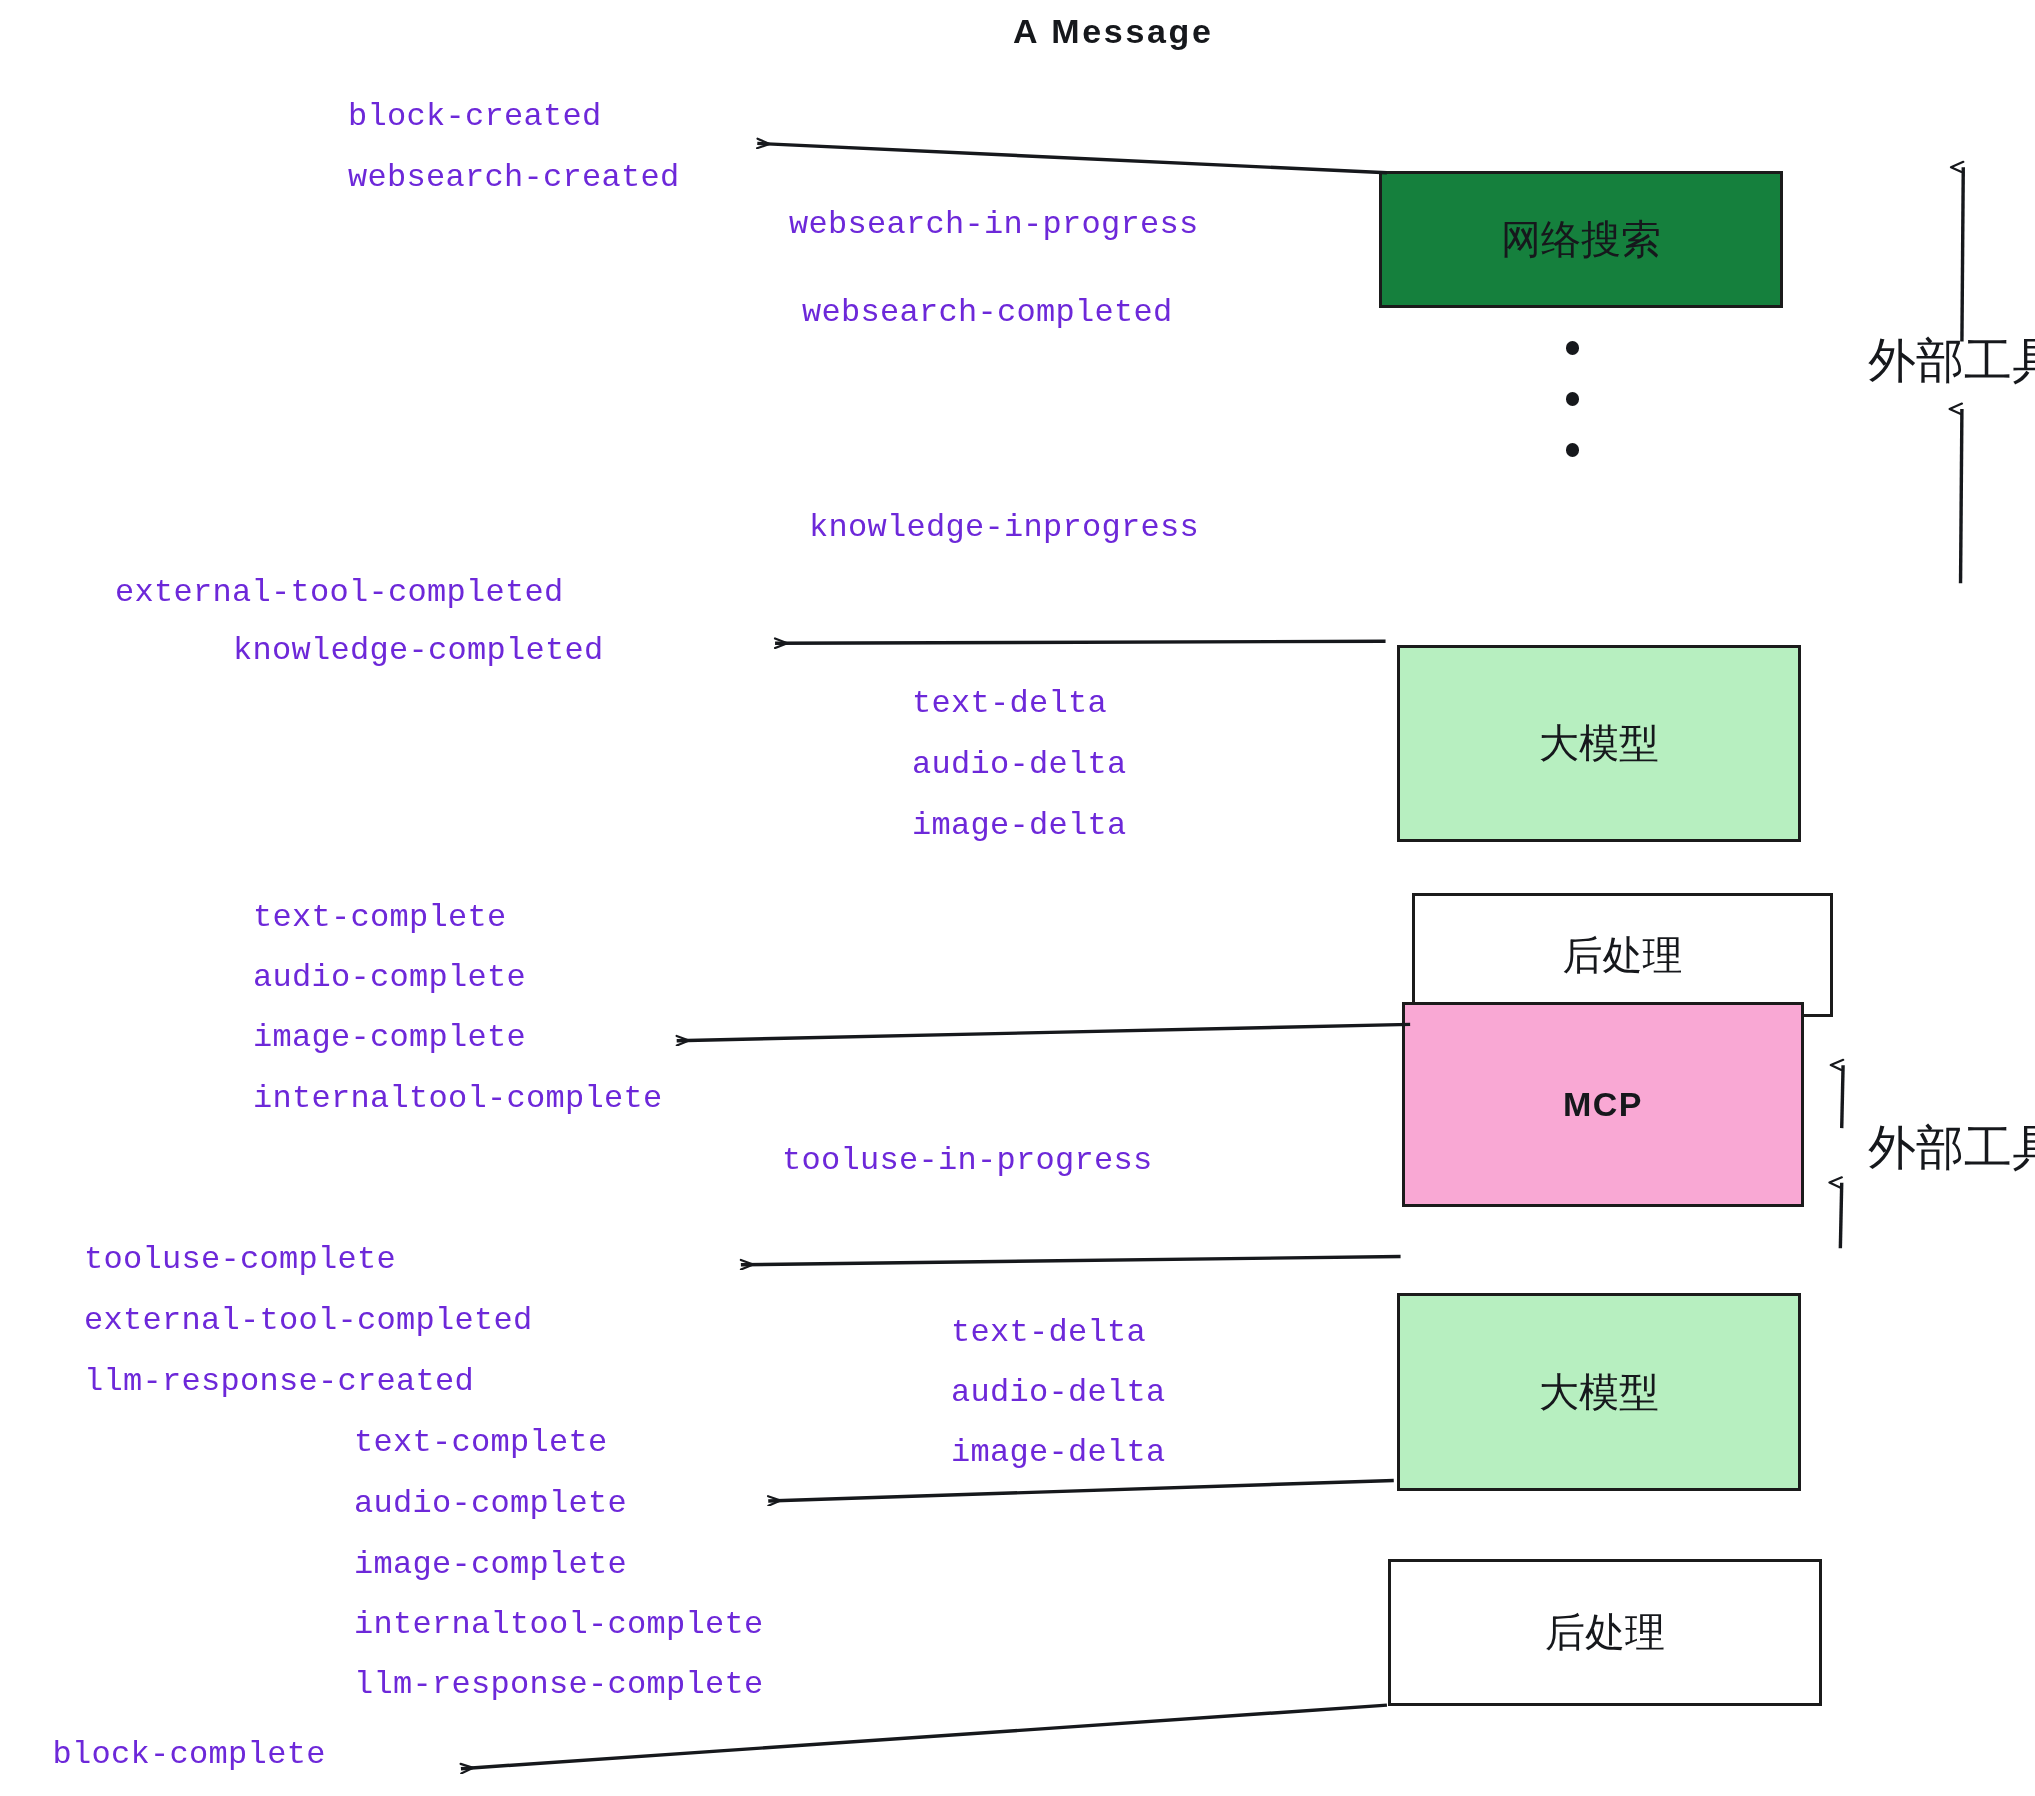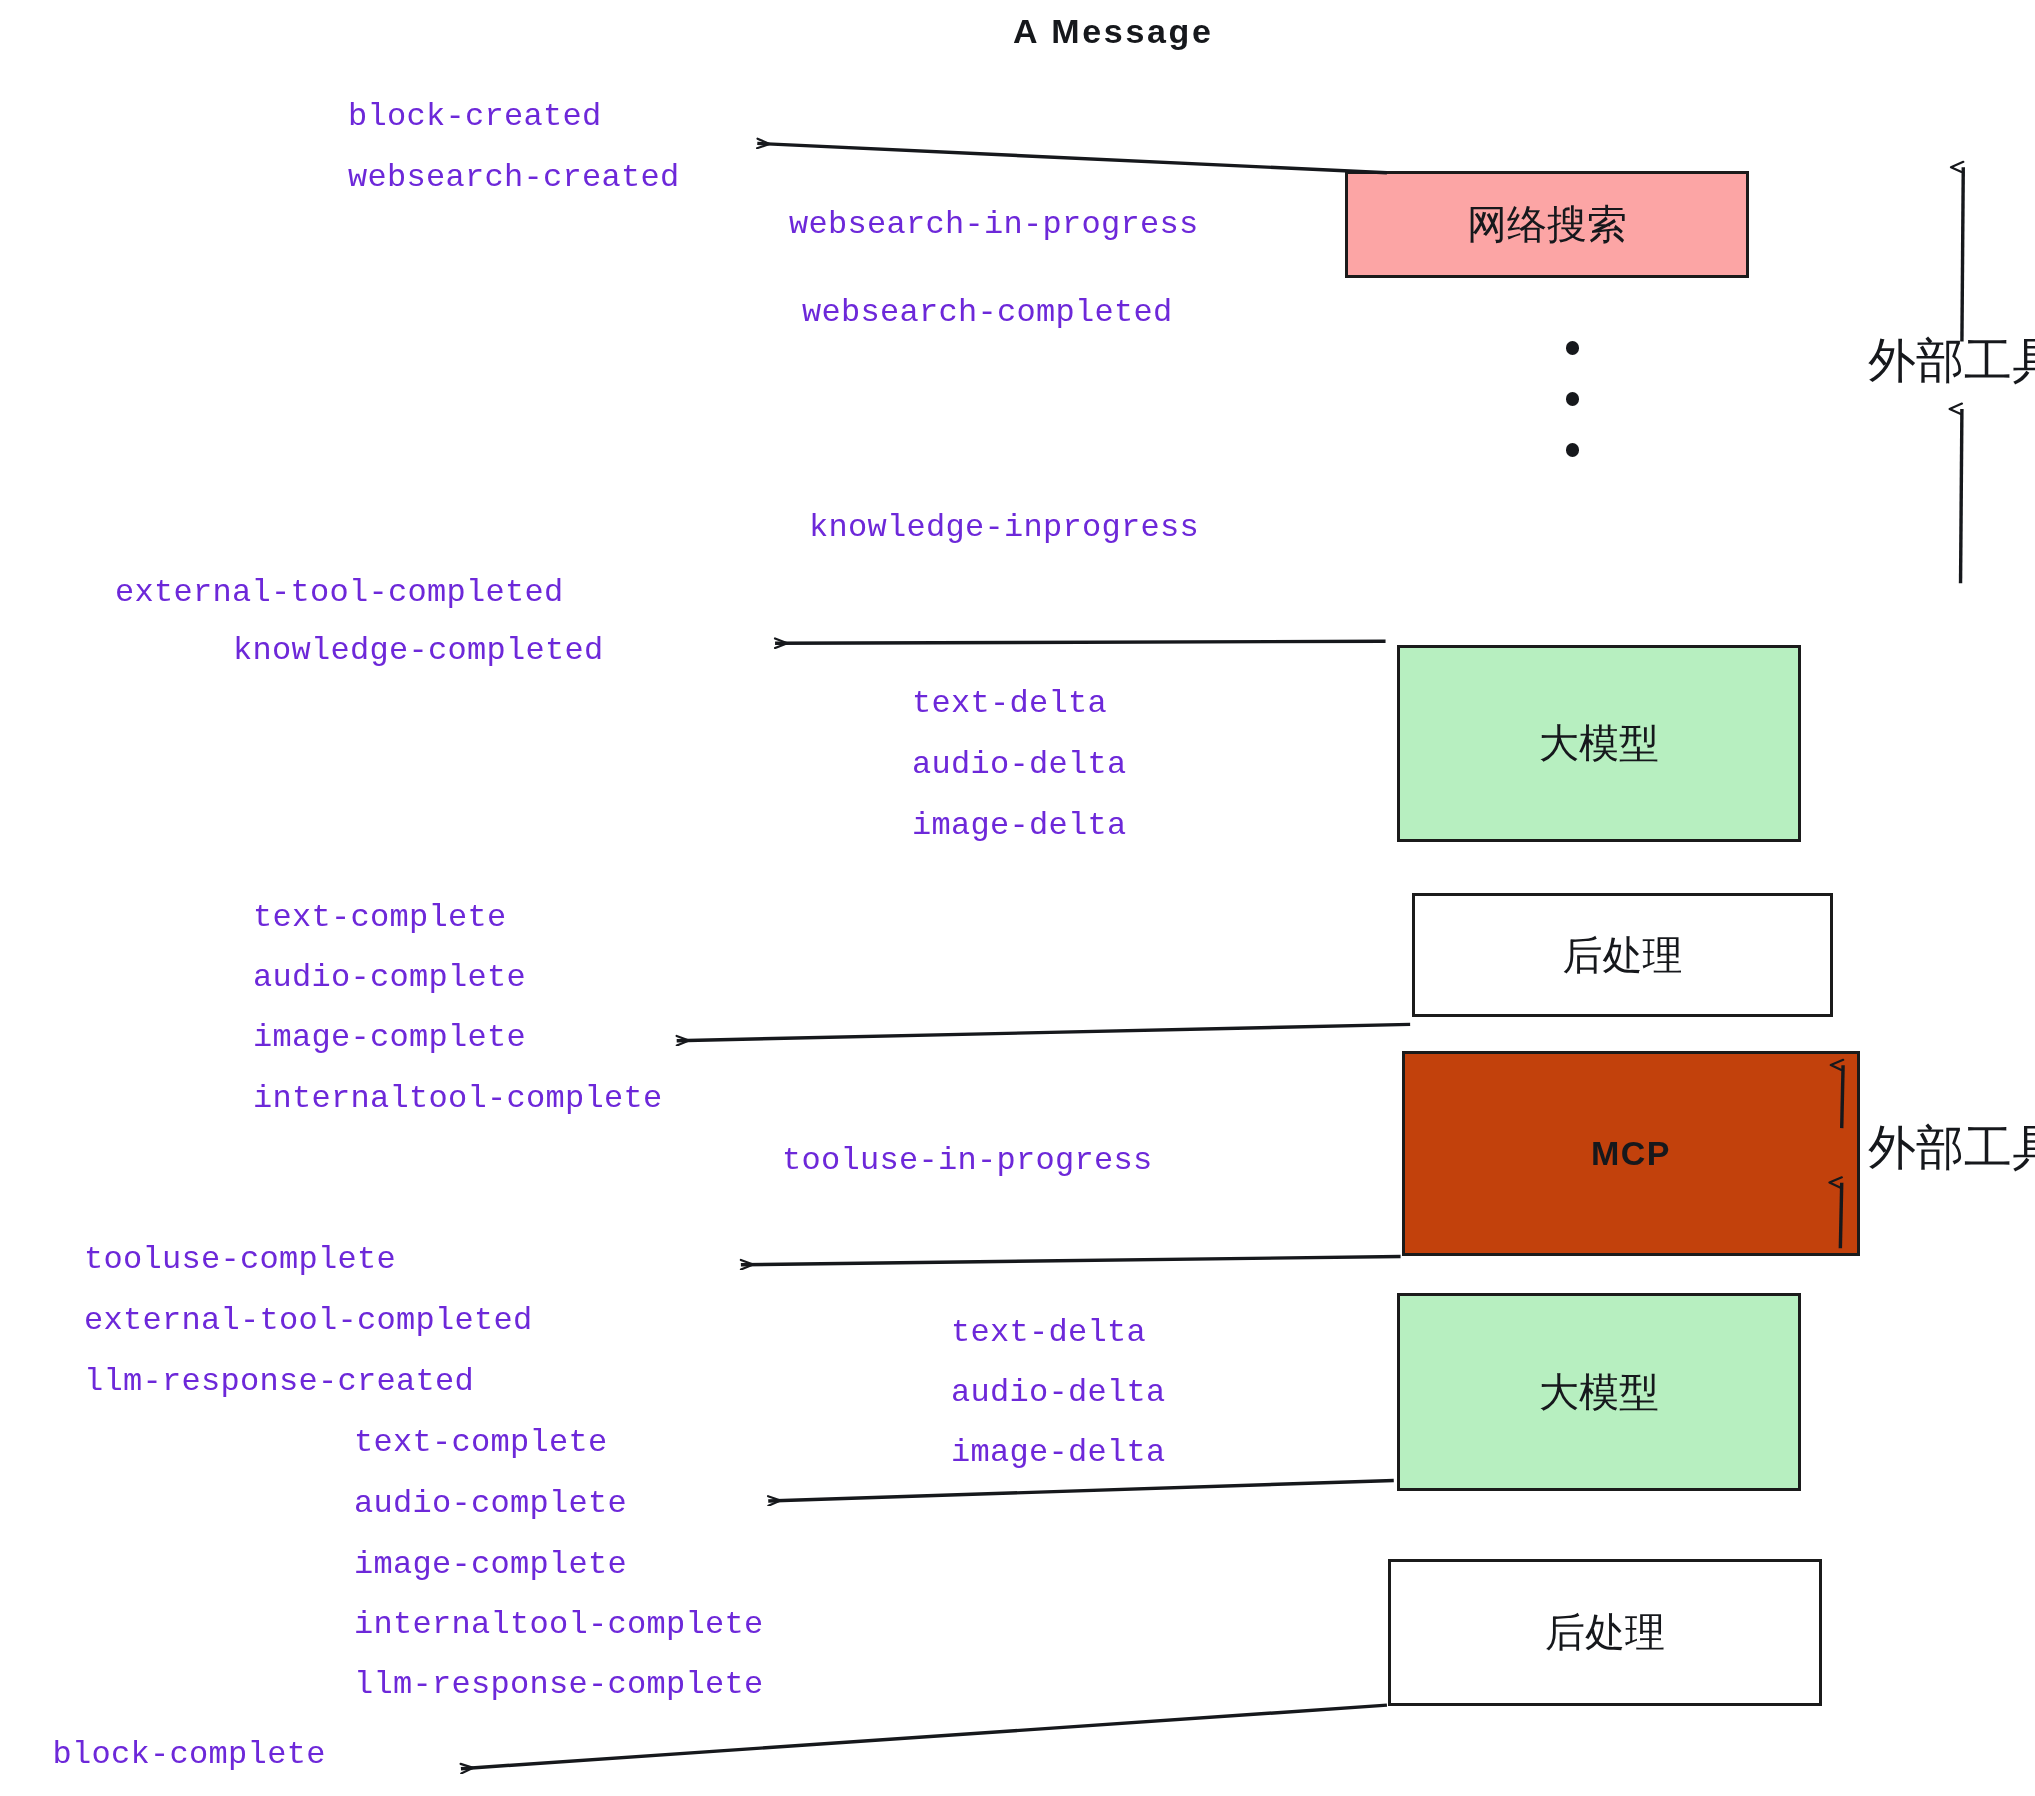--- a/index.html
+++ b/index.html
@@ -72,40 +72,40 @@
     pointer-events:none;
   }
 </style>
 </head>
 <body>
 
 <div id="stage">
 
   <div class="title" style="left:970px;top:12.3px;">A Message</div>
 
-  <div class="box" style="left:1302px;top:171px;width:404px;height:107px;background:#fca5a5;">
+  <div class="box" style="left:1336px;top:171px;width:404px;height:137px;background:#15803d;">
     <span>网络搜索</span>
   </div>
 
   <div class="dots" style="left:1522px;top:341px;width:15px;height:116px;">
     <i></i>
     <i></i>
     <i></i>
   </div>
 
 
   <div class="box" style="left:1354px;top:645px;width:404px;height:197px;background:#B7EFC0;">
     <span>大模型</span>
   </div>
 
   <div class="box" style="left:1369px;top:893px;width:421px;height:124px;background:#FFFFFF;">
     <span>后处理</span>
   </div>
 
-  <div class="box mcp" style="left:1359px;top:1051px;width:458px;height:205px;background:#c2410c;">
+  <div class="box mcp" style="left:1359px;top:1002px;width:402px;height:205px;background:#f9a8d4;">
     <span>MCP</span>
   </div>
 
   <div class="box" style="left:1354px;top:1293px;width:404px;height:198px;background:#B7EFC0;">
     <span>大模型</span>
   </div>
 
   <div class="box" style="left:1345px;top:1559px;width:434px;height:147px;background:#FFFFFF;">
     <span>后处理</span>
   </div>

